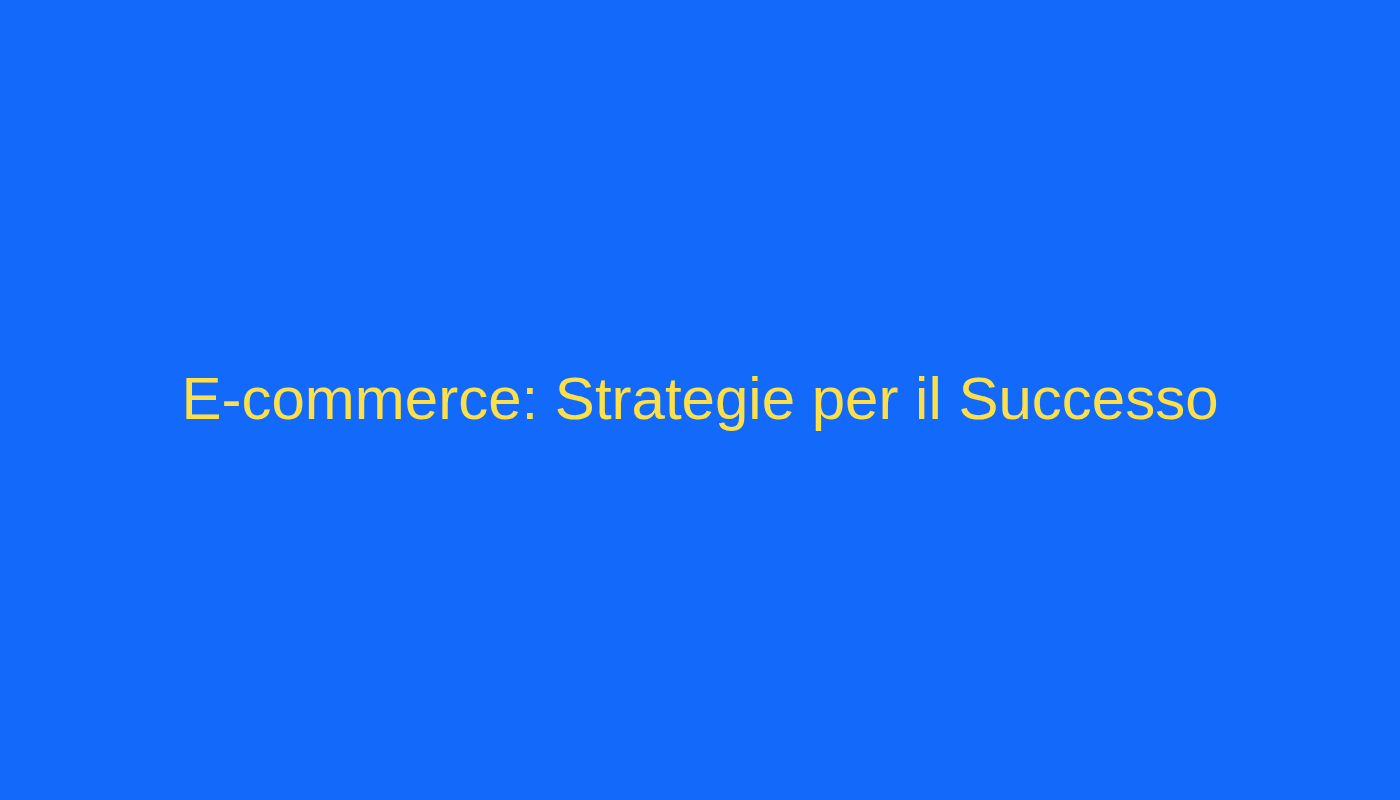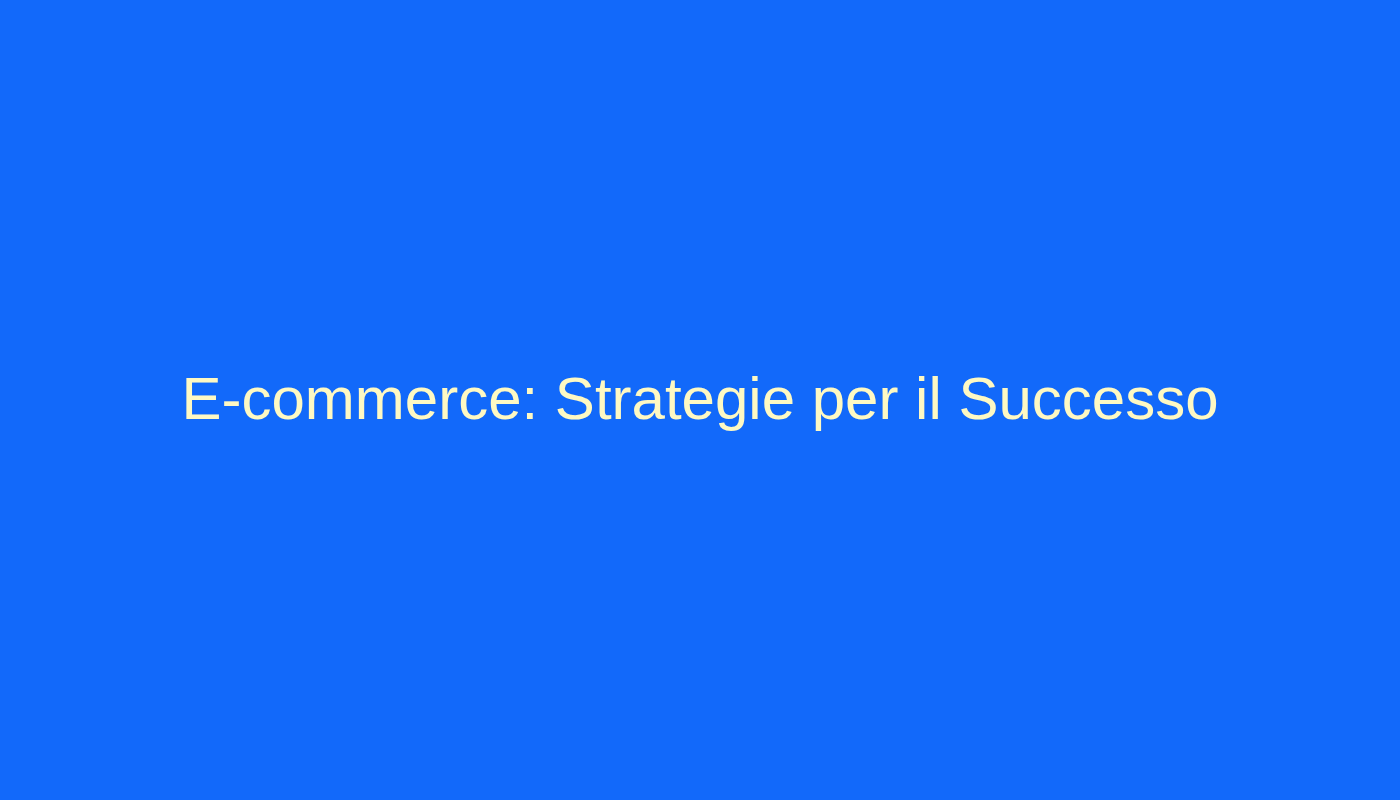--- a/index.html
+++ b/index.html
@@ -40,21 +40,21 @@
     transform: translateY(-2px);
   }
 
   .hero-title {
     margin: 0;
     font-family: "Liberation Sans", sans-serif;
     font-size: 60px;
     font-weight: 400;
     line-height: 1.15;
     letter-spacing: 0;
-    color: #fef9c3;
+    color: #fde047;
     text-align: center;
     white-space: nowrap;
   }
 </style>
 </head>
 <body>
 
 <div class="hero-banner">
   <div class="hero-inner">
     <h1 class="hero-title">E-commerce: Strategie per il Successo</h1>

